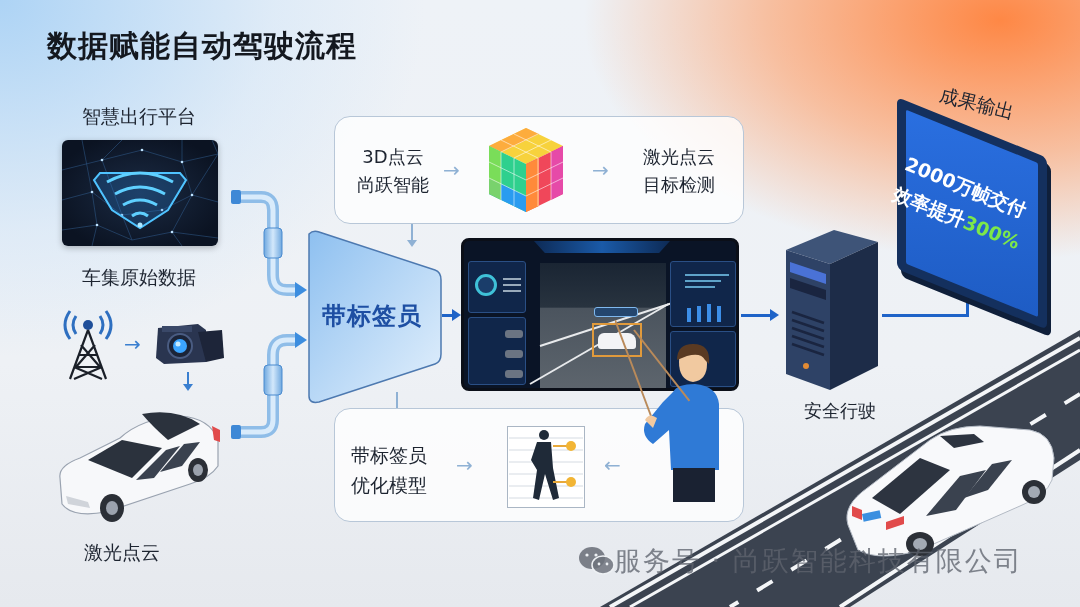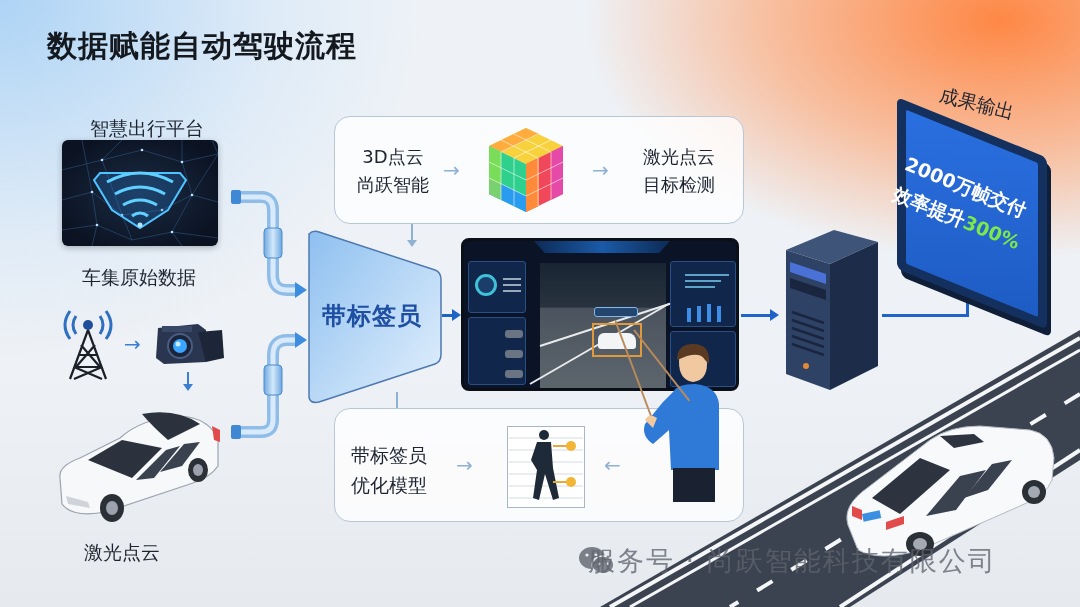--- a/index.html
+++ b/index.html
@@ -51,21 +51,21 @@
   
   .server { left: 782px; top: 228px; width: 100px; height: 165px; }
 
   .watermark { left: 590px; top: 543px; font-size: 27px; color: rgba(95,100,110,0.78); letter-spacing: 2px; white-space: nowrap; }
 </style>
 </head>
 <body>
 
 <div class="abs title">数据赋能自动驾驶流程</div>
 
-<div class="abs label" style="left:82px;top:116px;margin-left:8px;">智慧出行平台</div>
+<div class="abs label" style="left:82px;top:104px;">智慧出行平台</div>
 
 <div class="abs platform">
   <svg width="156" height="106" viewBox="0 0 156 106">
     <g stroke="#3b6ea8" stroke-width="0.6" opacity="0.7" fill="none">
       <path d="M0 30 L40 20 L80 10 L120 22 L156 14"></path>
       <path d="M0 60 L30 52 L60 75 L100 70 L130 55 L156 62"></path>
       <path d="M0 90 L35 85 L70 100 L110 92 L156 98"></path>
       <path d="M20 0 L30 52 L35 85 L30 106"></path>
       <path d="M60 0 L40 20 L60 75 L70 100"></path>
       <path d="M120 0 L120 22 L130 55 L110 92 L120 106"></path>
@@ -273,20 +273,21 @@
   <path d="M4 22 L48 36 L48 162 L4 146 Z" fill="#2e4266"></path>
   <path d="M48 36 L96 14 L96 138 L48 162 Z" fill="#1d2c48"></path>
   <path d="M8 34 L44 46 L44 56 L8 44 Z" fill="#4a72d6"></path>
   <path d="M8 50 L44 62 L44 72 L8 60 Z" fill="#1a2540"></path>
   <g stroke="#1a2540" stroke-width="2.5">
     <path d="M10 84 L42 95 M10 92 L42 103 M10 100 L42 111 M10 108 L42 119 M10 116 L42 127"></path>
   </g>
   <circle cx="24" cy="138" r="3" fill="#e28b34"></circle>
 </svg>
 <div class="abs" style="left:765px;top:398px;text-align:center;width:150px;font-size:18px;color:#1d2430;line-height:26px;">
+  <div>安全行驶</div>
 </div>
 
 <div class="abs" style="left:882px;top:314px;width:86px;height:3px;background:#1e63c8;"></div>
 <div class="abs" style="left:966px;top:278px;width:3px;height:39px;background:#1e63c8;"></div>
 <div class="abs" style="left:961px;top:270px;width:0;height:0;border-left:6px solid transparent;border-right:6px solid transparent;border-bottom:9px solid #1e63c8;"></div>
 
 <div class="abs" style="left:940px;top:82px;font-size:19px;color:#1d2430;transform:rotate(14deg);transform-origin:left;">成果输出</div>
 <div class="abs" style="left:897px;top:97px;width:150px;height:172px;background:#14305e;border-radius:6px;transform:skewY(22deg);transform-origin:left top;box-shadow:4px 6px 0 #0f1f3a;">
   <div style="position:absolute;left:9px;top:9px;right:9px;bottom:9px;background:linear-gradient(160deg,#2a6fe0,#1e5cc4);border-radius:2px;"></div>
 </div>
@@ -319,13 +320,13 @@
 </svg>
 
 <svg class="abs" style="left:577px;top:545px;" width="40" height="32" viewBox="0 0 40 32">
   <ellipse cx="15" cy="13" rx="13" ry="11" fill="rgba(95,100,110,0.8)"></ellipse>
   <ellipse cx="26" cy="20" rx="11" ry="9" fill="rgba(110,115,125,0.85)" stroke="#eef1f4" stroke-width="1.5"></ellipse>
   <circle cx="10" cy="10" r="1.6" fill="#eef1f4"></circle>
     <circle cx="19" cy="10" r="1.6" fill="#eef1f4"></circle>
   <circle cx="22" cy="19" r="1.4" fill="#eef1f4"></circle>
     <circle cx="30" cy="19" r="1.4" fill="#eef1f4"></circle>
 </svg>
-<div class="abs watermark" style="left:588px;text-align:center;">服务号 · 尚跃智能科技有限公司</div>
+<div class="abs watermark" style="left:614px;text-align:center;">服务号 · 尚跃智能科技有限公司</div>
 
 </body></html>

